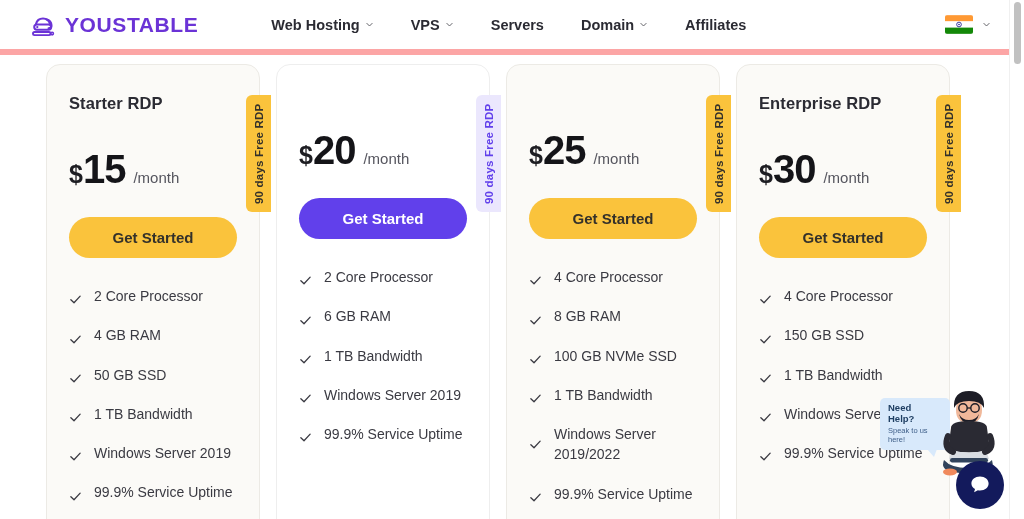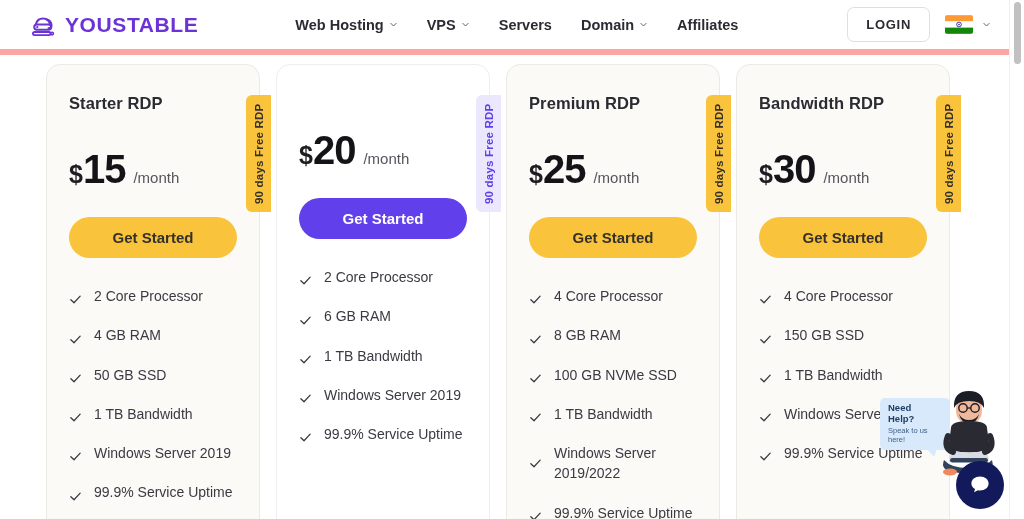--- a/index.html
+++ b/index.html
@@ -38,22 +38,22 @@
 
   .logo-text {
     font-size: 21px;
     font-weight: 700;
     letter-spacing: 0.6px;
     color: #6b33d6;
   }
 
   .nav {
     display: flex;
-    gap: 29px;
-    margin-left: 97px;
+    gap: 37px;
+    margin-left: 73px;
   }
 
   .nav-item {
     display: flex;
     align-items: center;
     gap: 5px;
     font-size: 14.5px;
     font-weight: 700;
     color: #2b2b33;
     cursor: pointer;
@@ -364,21 +364,20 @@
             <path d="M2.5 4.5 L6 8 L9.5 4.5" fill="none" stroke="#2b2b33" stroke-width="1.3" stroke-linecap="round" stroke-linejoin="round"></path>
           </svg>
       </span>
     </div>
     <div class="nav-item">
       <span>Affiliates</span>
     </div>
   </nav>
 
   <div class="header-right">
-    <button class="login-btn">LOGIN</button>
     <div class="lang-select">
       <span>
         <svg class="flag" viewBox="0 0 30 20">
           <rect width="30" height="6.67" fill="#ff9933"></rect>
           <rect y="6.67" width="30" height="6.66" fill="#ffffff"></rect>
           <rect y="13.33" width="30" height="6.67" fill="#138808"></rect>
           <circle cx="15" cy="10" r="2.5" fill="none" stroke="#000080" stroke-width="0.8"></circle>
           <circle cx="15" cy="10" r="0.8" fill="#000080"></circle>
         </svg>
       </span>
@@ -503,21 +502,20 @@
             </svg>
           </span>
           <span>99.9% Service Uptime</span>
         </li>
 
     </ul>
   </div>
 
   <div class="card">
     <div class="ribbon">90 days Free RDP</div>
-    <div class="card-title">Premium RDP</div>
     <div class="price-row">
       <span class="currency">$</span>
       <span class="amount">25</span>
       <span class="period">/month</span>
     </div>
     <button class="cta">Get Started</button>
     <ul class="features">
       <li class="feature">
           <span>
             <svg class="check" viewBox="0 0 14 14">
@@ -564,21 +562,21 @@
               <path d="M2 7.2 L5.4 10.5 L12 3.4" fill="none" stroke="#3a3a42" stroke-width="1.4" stroke-linecap="round" stroke-linejoin="round"></path>
             </svg>
           </span>
           <span>99.9% Service Uptime</span>
         </li>
     </ul>
   </div>
 
   <div class="card">
     <div class="ribbon">90 days Free RDP</div>
-    <div class="card-title">Bandwidth RDP</div>
+    <div class="card-title">Enterprise RDP</div>
     <div class="price-row">
       <span class="currency">$</span>
       <span class="amount">30</span>
       <span class="period">/month</span>
     </div>
     <button class="cta">Get Started</button>
     <ul class="features">
       <li class="feature">
           <span>
             <svg class="check" viewBox="0 0 14 14">

